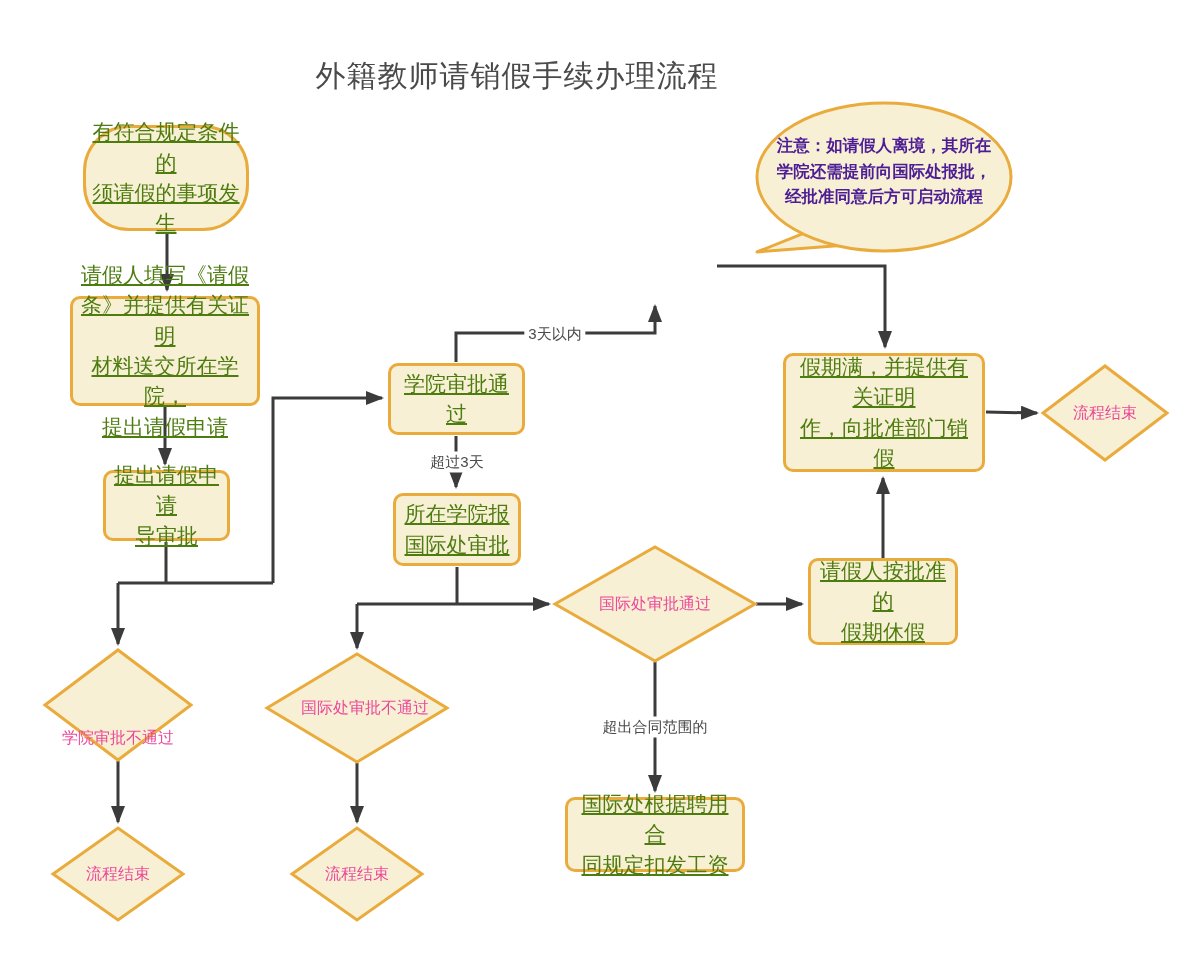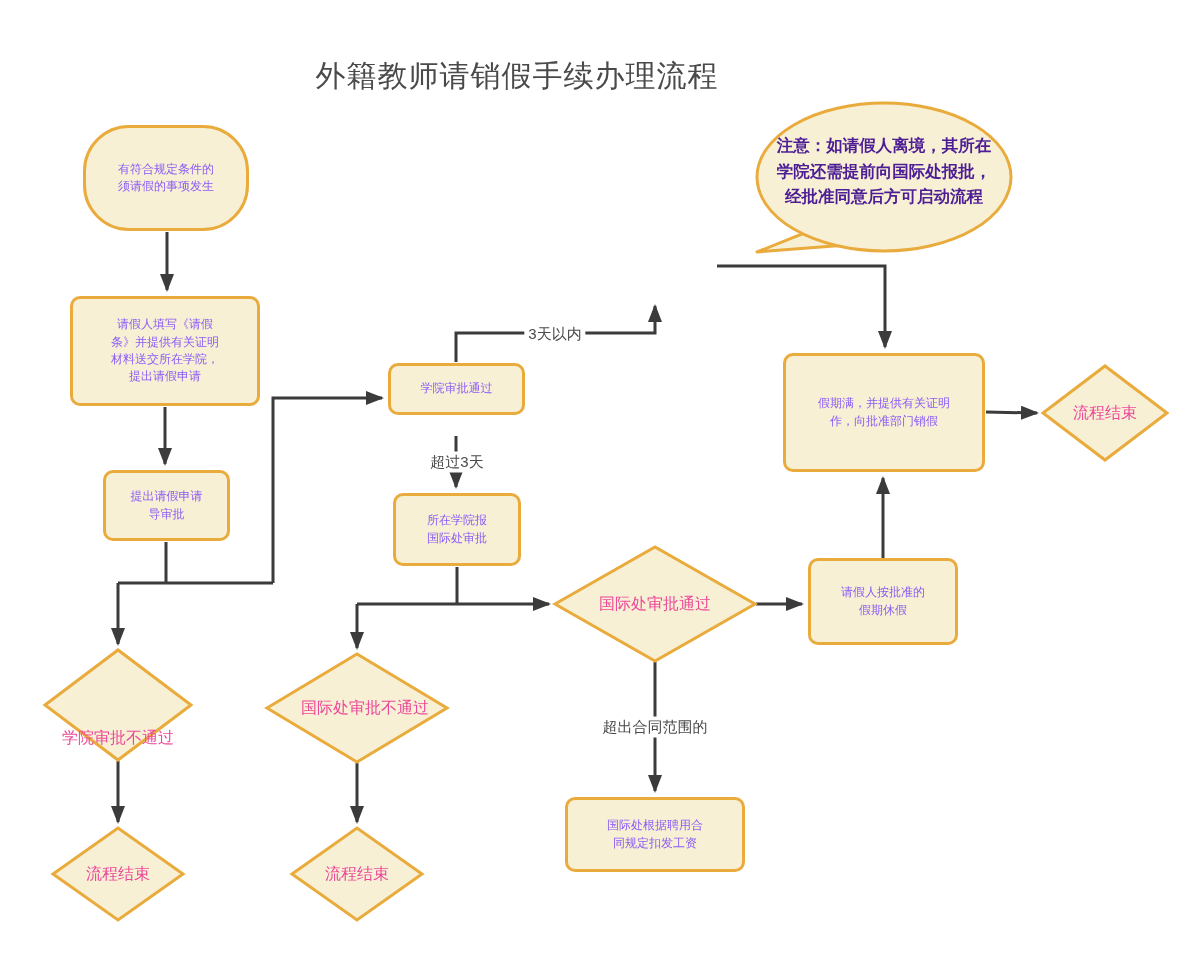--- a/index.html
+++ b/index.html
@@ -8,22 +8,22 @@
     font-family:"Liberation Sans","DejaVu Sans",sans-serif;overflow:hidden;
   }
   .diagram-title{
     position:absolute;left:0;top:56px;width:1010px;text-align:center;
     font-size:30px;color:#4a4a4a;letter-spacing:1px;margin-left:12px;
   }
   svg.wires{position:absolute;left:0;top:0;width:1200px;height:953px;}
   .node{
     position:absolute;box-sizing:border-box;background:#F8F0D5;border:3px solid #EAAB3D;
     border-radius:10px;display:flex;align-items:center;justify-content:center;
-    text-align:center;color:#8b5cf6;font-size:12px;line-height:1.45;
-    white-space:pre-line;padding:4px 6px;
+    text-align:center;color:#4d7c0f;font-size:21px;line-height:1.45;
+    white-space:pre-line;padding:4px 6px;text-decoration:underline;
   }
   .start-node{border-radius:46px;}
   .diamond-label{
     position:absolute;transform:translate(-50%,-50%);color:#ec4899;
     font-size:16px;white-space:nowrap;
   }
   .edge-label{
     position:absolute;transform:translate(-50%,-50%);background:#ffffff;
     color:#4a4a4a;font-size:15px;padding:1px 4px;white-space:nowrap;
   }
@@ -85,21 +85,21 @@
 须请假的事项发生</div>
 
   <div class="node" style="left:70px;top:296px;width:190px;height:110px;">请假人填写《请假
 条》并提供有关证明
 材料送交所在学院，
 提出请假申请</div>
 
   <div class="node" style="left:103px;top:470px;width:127px;height:71px;">提出请假申请
 导审批</div>
 
-  <div class="node" style="left:388px;top:363px;width:137px;height:52px;">学院审批通过</div>
+  <div class="node" style="left:388px;top:363px;width:137px;height:72px;">学院审批通过</div>
 
   <div class="node" style="left:393px;top:493px;width:128px;height:73px;">所在学院报
 国际处审批</div>
 
 
   <div class="node" style="left:808px;top:558px;width:150px;height:87px;">请假人按批准的
 假期休假</div>
 
   <div class="node" style="left:783px;top:353px;width:202px;height:119px;">假期满，并提供有关证明
 作，向批准部门销假</div>

